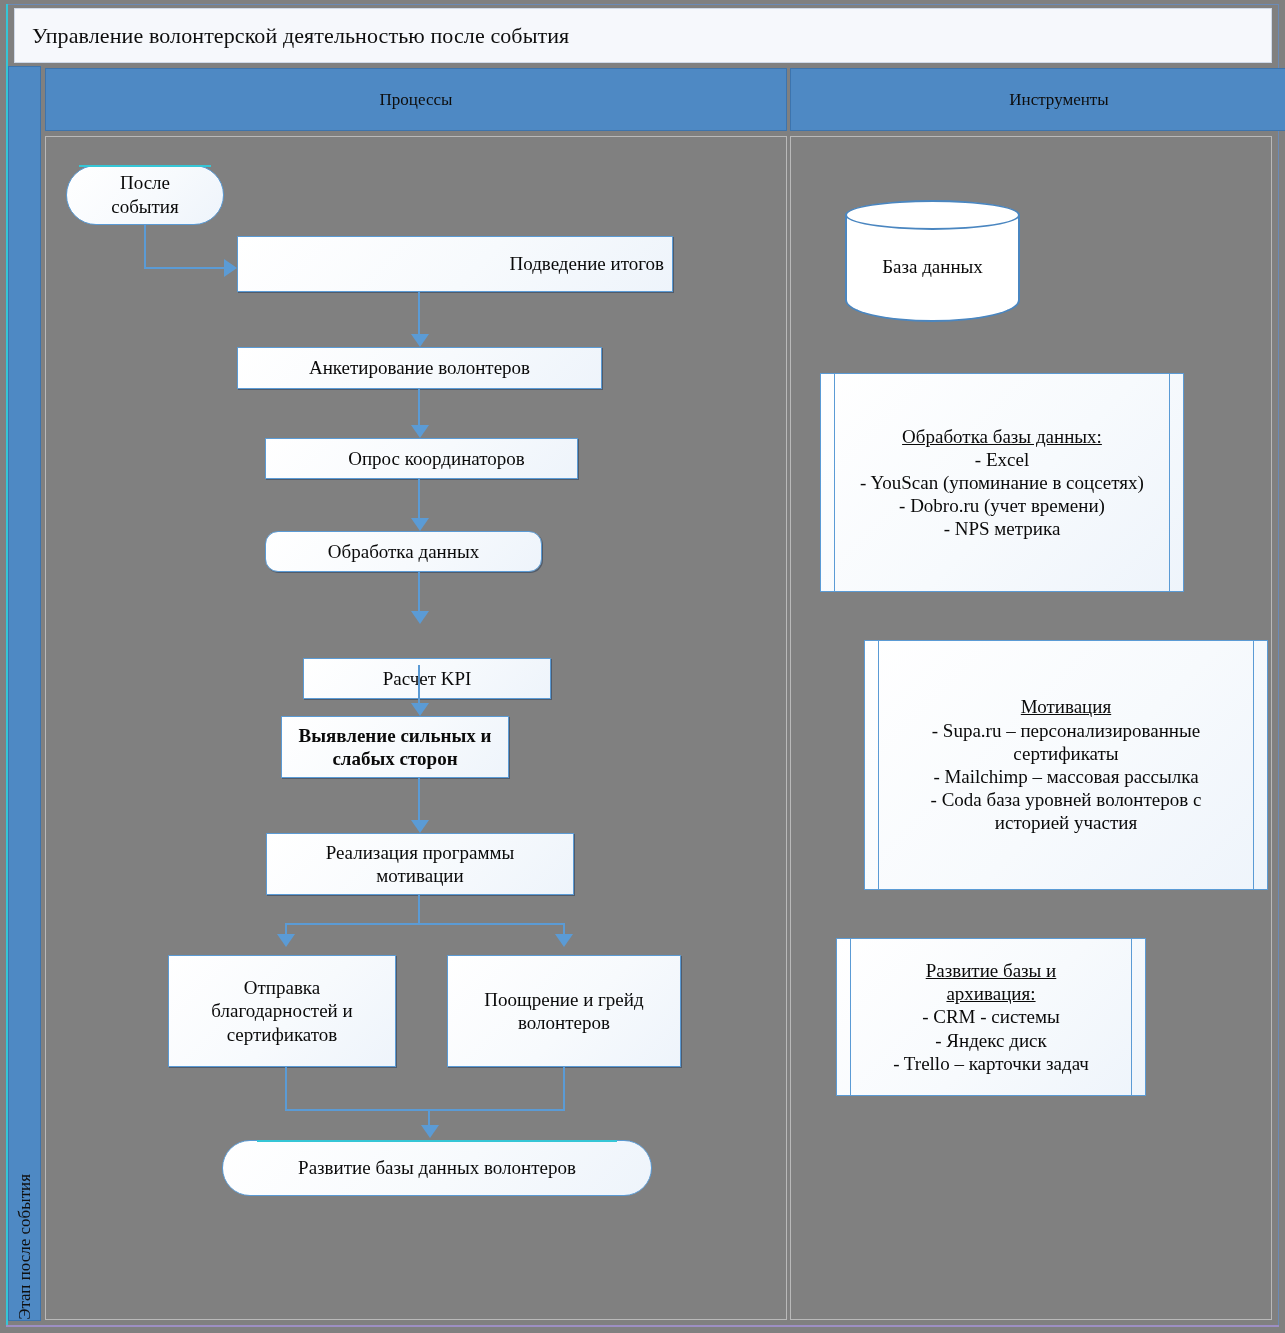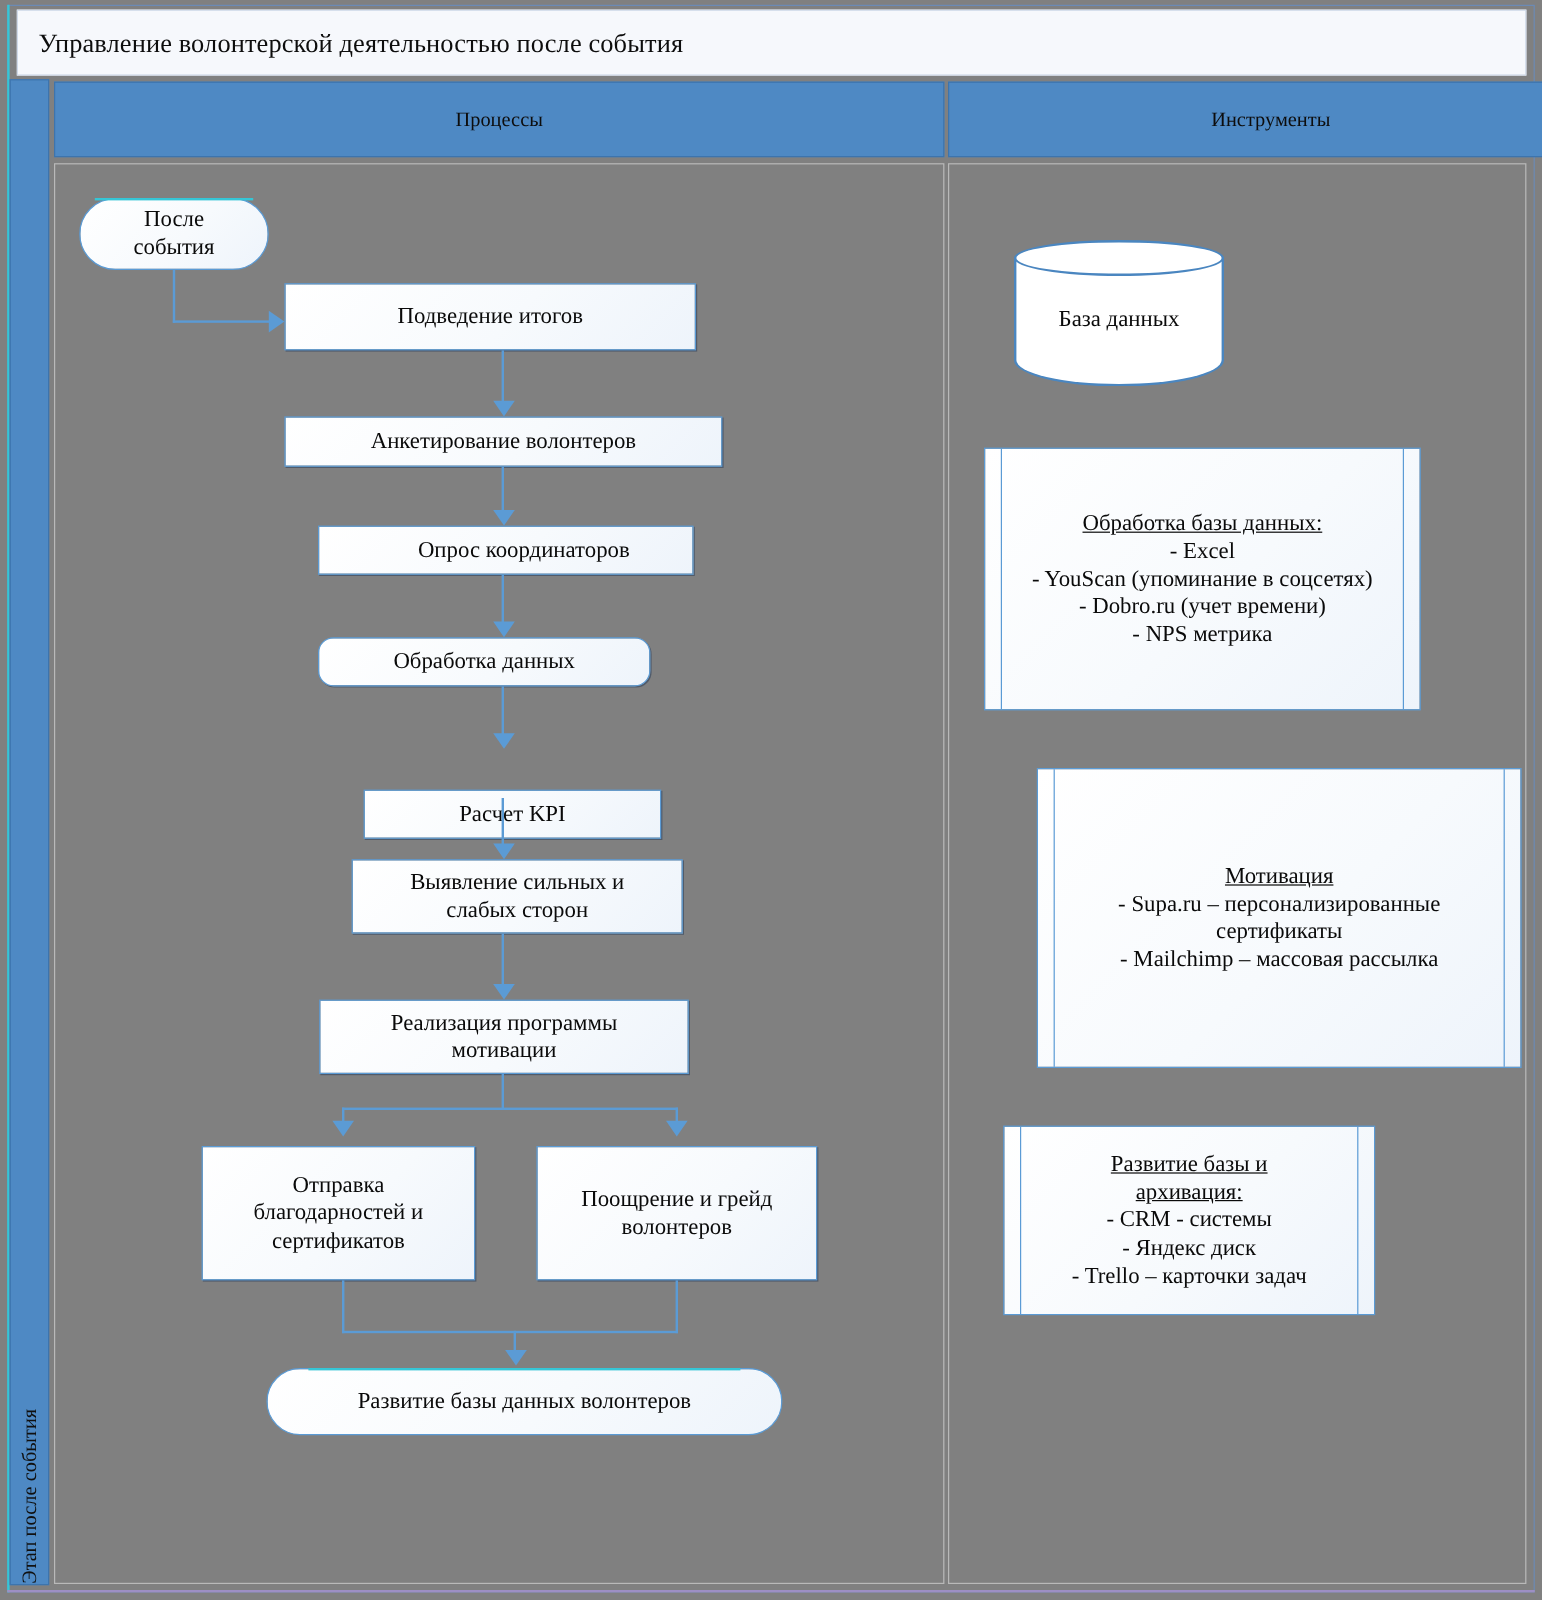--- a/index.html
+++ b/index.html
@@ -188,41 +188,41 @@
 <div class="col-body" id="body-processes"></div>
 <div class="col-body" id="body-tools"></div>
 
 <div class="node terminator" style="left:66px; top:165px; width:158px; height:60px; font-size:19px; line-height:1.25;">
   <div>
     <div style="white-space:pre-line;">После
 события</div>
   </div>
 </div>
 
-<div class="node" style="left:237px; top:236px; width:343px; height:56px;">
+<div class="node" style="left:237px; top:236px; width:436px; height:56px;justify-content:flex-end;">
   <span>Подведение итогов</span>
 </div>
 
 <div class="node" style="left:237px; top:347px; width:365px; height:42px;">
   <span>Анкетирование волонтеров</span>
 </div>
 
 <div class="node" style="left:265px; top:438px; width:313px; height:41px;padding-left:38px;">
   <span>Опрос координаторов</span>
 </div>
 
 <div class="node" style="left:265px; top:531px; width:277px; height:41px;border-radius:13px;">
   <span>Обработка данных</span>
 </div>
 
 <div class="node" style="left:303px; top:658px; width:248px; height:41px;">
   <span>Расчет KPI</span>
 </div>
 
-<div class="node" style="left:293px; top:716px; width:276px; height:62px;">
+<div class="node" style="left:281px; top:716px; width:228px; height:62px;font-weight:bold;">
   <div>
     <div>Выявление сильных и</div>
     <div>слабых сторон</div>
   </div>
 </div>
 
 <div class="node" style="left:266px; top:833px; width:308px; height:62px;">
   <div>
     <div>Реализация программы</div>
     <div>мотивации</div>
@@ -297,20 +297,21 @@
     <div>- Dobro.ru (учет времени)</div>
     <div>- NPS метрика</div>
   </div>
 </div>
 
 <div class="node subroutine" style="left:820px; top:640px; width:404px; height:250px;margin-left:44px;">
   <div class="inner">
     <div class="title-line">Мотивация</div>
     <div>- Supa.ru – персонализированные сертификаты</div>
     <div>- Mailchimp – массовая рассылка</div>
+    <div>- Coda база уровней волонтеров с историей участия</div>
   </div>
 </div>
 
 <div class="node subroutine" style="left:836px; top:938px; width:310px; height:158px;">
   <div class="inner">
     <div class="title-line">Развитие базы и</div>
     <div class="title-line">архивация:</div>
     <div>- CRM - системы</div>
     <div>- Яндекс диск</div>
     <div>- Trello – карточки задач</div>

